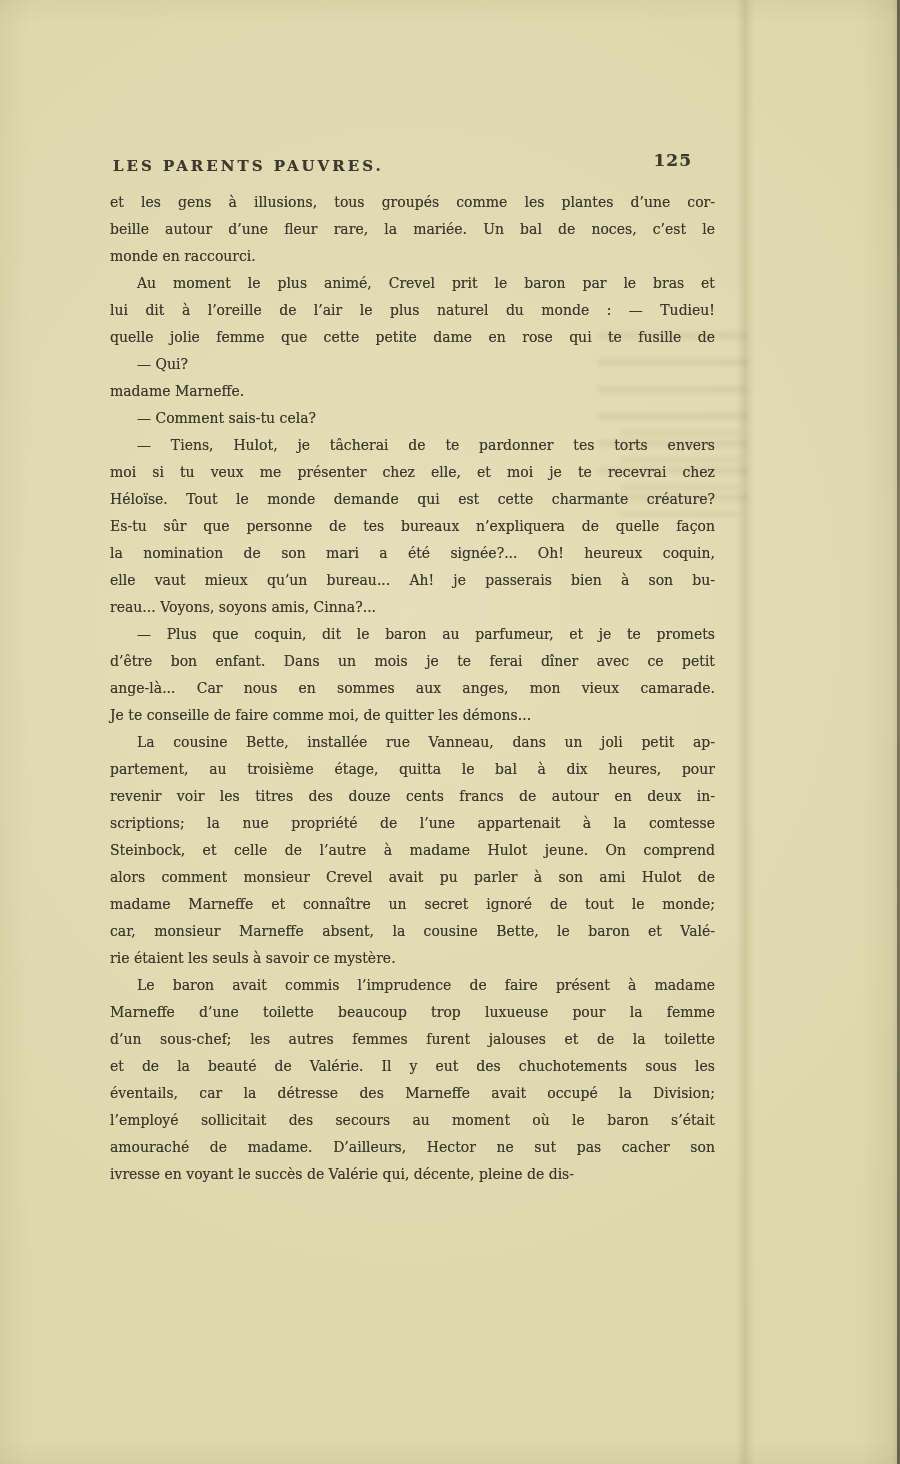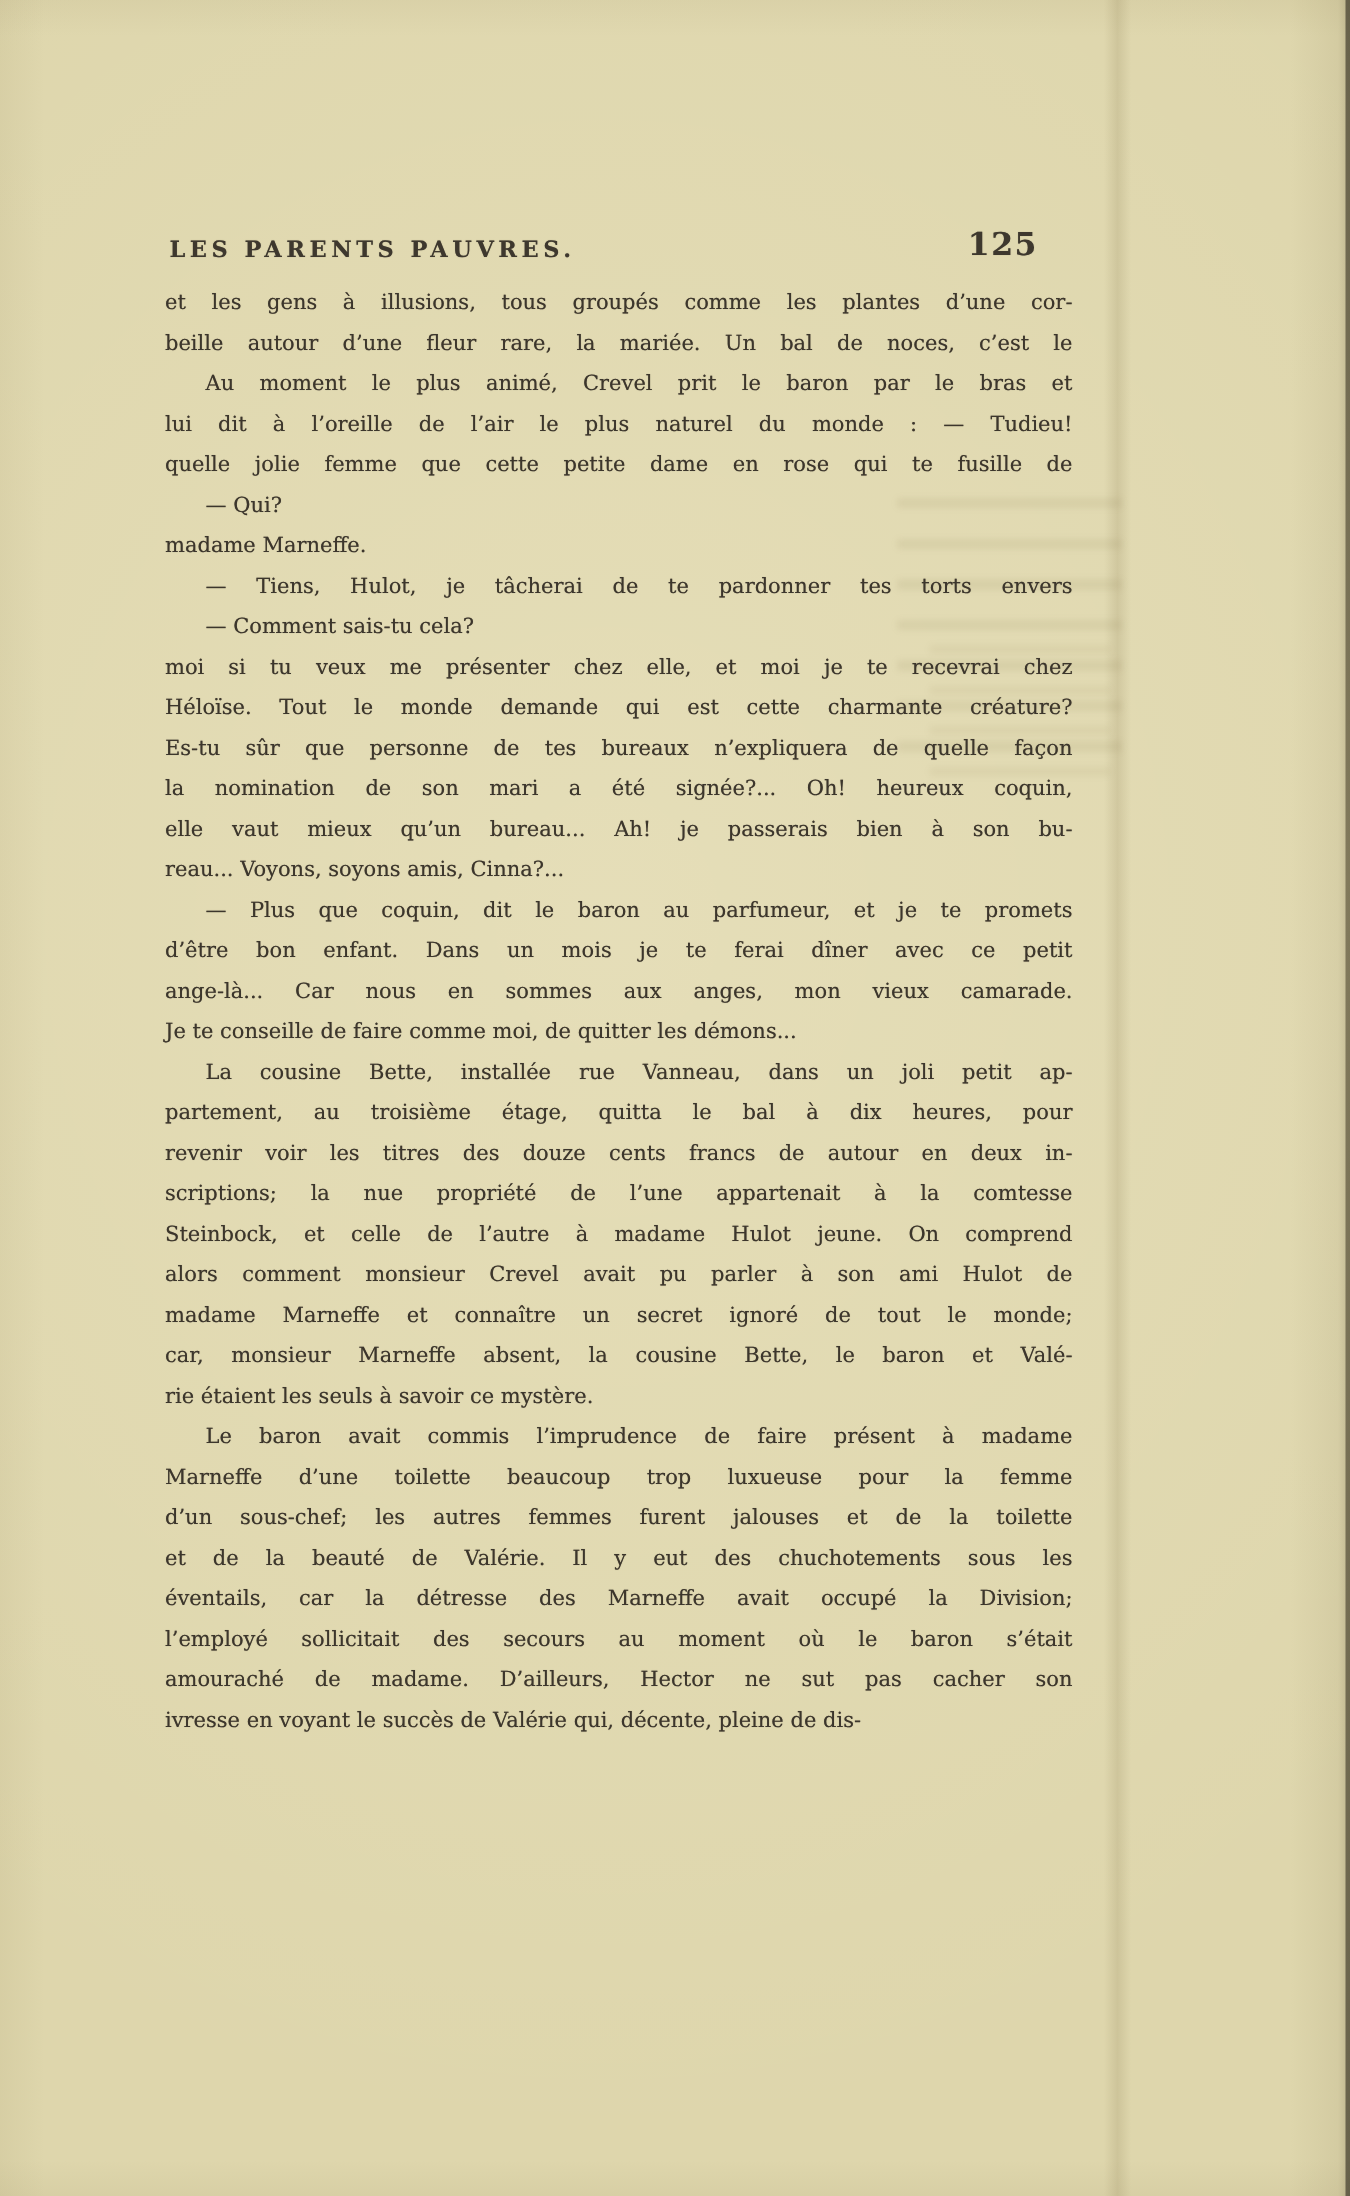--- a/index.html
+++ b/index.html
@@ -64,21 +64,21 @@
   .running-title {
     font-size: 15px;
     letter-spacing: 3px;
     font-weight: bold;
     padding-top: 5px;
     text-shadow: 0 0 0.5px rgba(62,56,46,0.55);
   }
   .page-number {
     position: absolute;
     right: 26px; top: -2px;
-    font-size: 21px;
+    font-size: 17px;
     font-weight: bold;
     letter-spacing: 1px;
     text-shadow: 0 0 0.5px rgba(62,56,46,0.55);
   }
   .text-block {
     position: absolute;
     left: 110px; top: 189px;
     width: 605px;
     font-size: 14px;
     line-height: 27px;
@@ -106,27 +106,28 @@
   <div class="edge-line"></div>
 
   <div class="header">
     <div class="running-title">LES PARENTS PAUVRES.</div>
     <div class="page-number">125</div>
   </div>
 
   <div class="text-block">
       <div class="line">et les gens à illusions, tous groupés comme les plantes d’une cor-</div>
       <div class="line">beille autour d’une fleur rare, la mariée. Un bal de noces, c’est le</div>
+      <div class="line last">monde en raccourci.</div>
       <div class="line indent">Au moment le plus animé, Crevel prit le baron par le bras et</div>
       <div class="line">lui dit à l’oreille de l’air le plus naturel du monde : — Tudieu!</div>
       <div class="line">quelle jolie femme que cette petite dame en rose qui te fusille de</div>
       <div class="line last indent">— Qui?</div>
       <div class="line last">madame Marneffe.</div>
+      <div class="line last indent">— Comment sais-tu cela?</div>
       <div class="line indent">— Tiens, Hulot, je tâcherai de te pardonner tes torts envers</div>
-      <div class="line last indent">— Comment sais-tu cela?</div>
       <div class="line">moi si tu veux me présenter chez elle, et moi je te recevrai chez</div>
       <div class="line">Héloïse. Tout le monde demande qui est cette charmante créature?</div>
       <div class="line">Es-tu sûr que personne de tes bureaux n’expliquera de quelle façon</div>
       <div class="line">la nomination de son mari a été signée?... Oh! heureux coquin,</div>
       <div class="line">elle vaut mieux qu’un bureau... Ah! je passerais bien à son bu-</div>
       <div class="line last">reau... Voyons, soyons amis, Cinna?...</div>
       <div class="line indent">— Plus que coquin, dit le baron au parfumeur, et je te promets</div>
       <div class="line">d’être bon enfant. Dans un mois je te ferai dîner avec ce petit</div>
       <div class="line">ange-là... Car nous en sommes aux anges, mon vieux camarade.</div>
       <div class="line last">Je te conseille de faire comme moi, de quitter les démons...</div>

